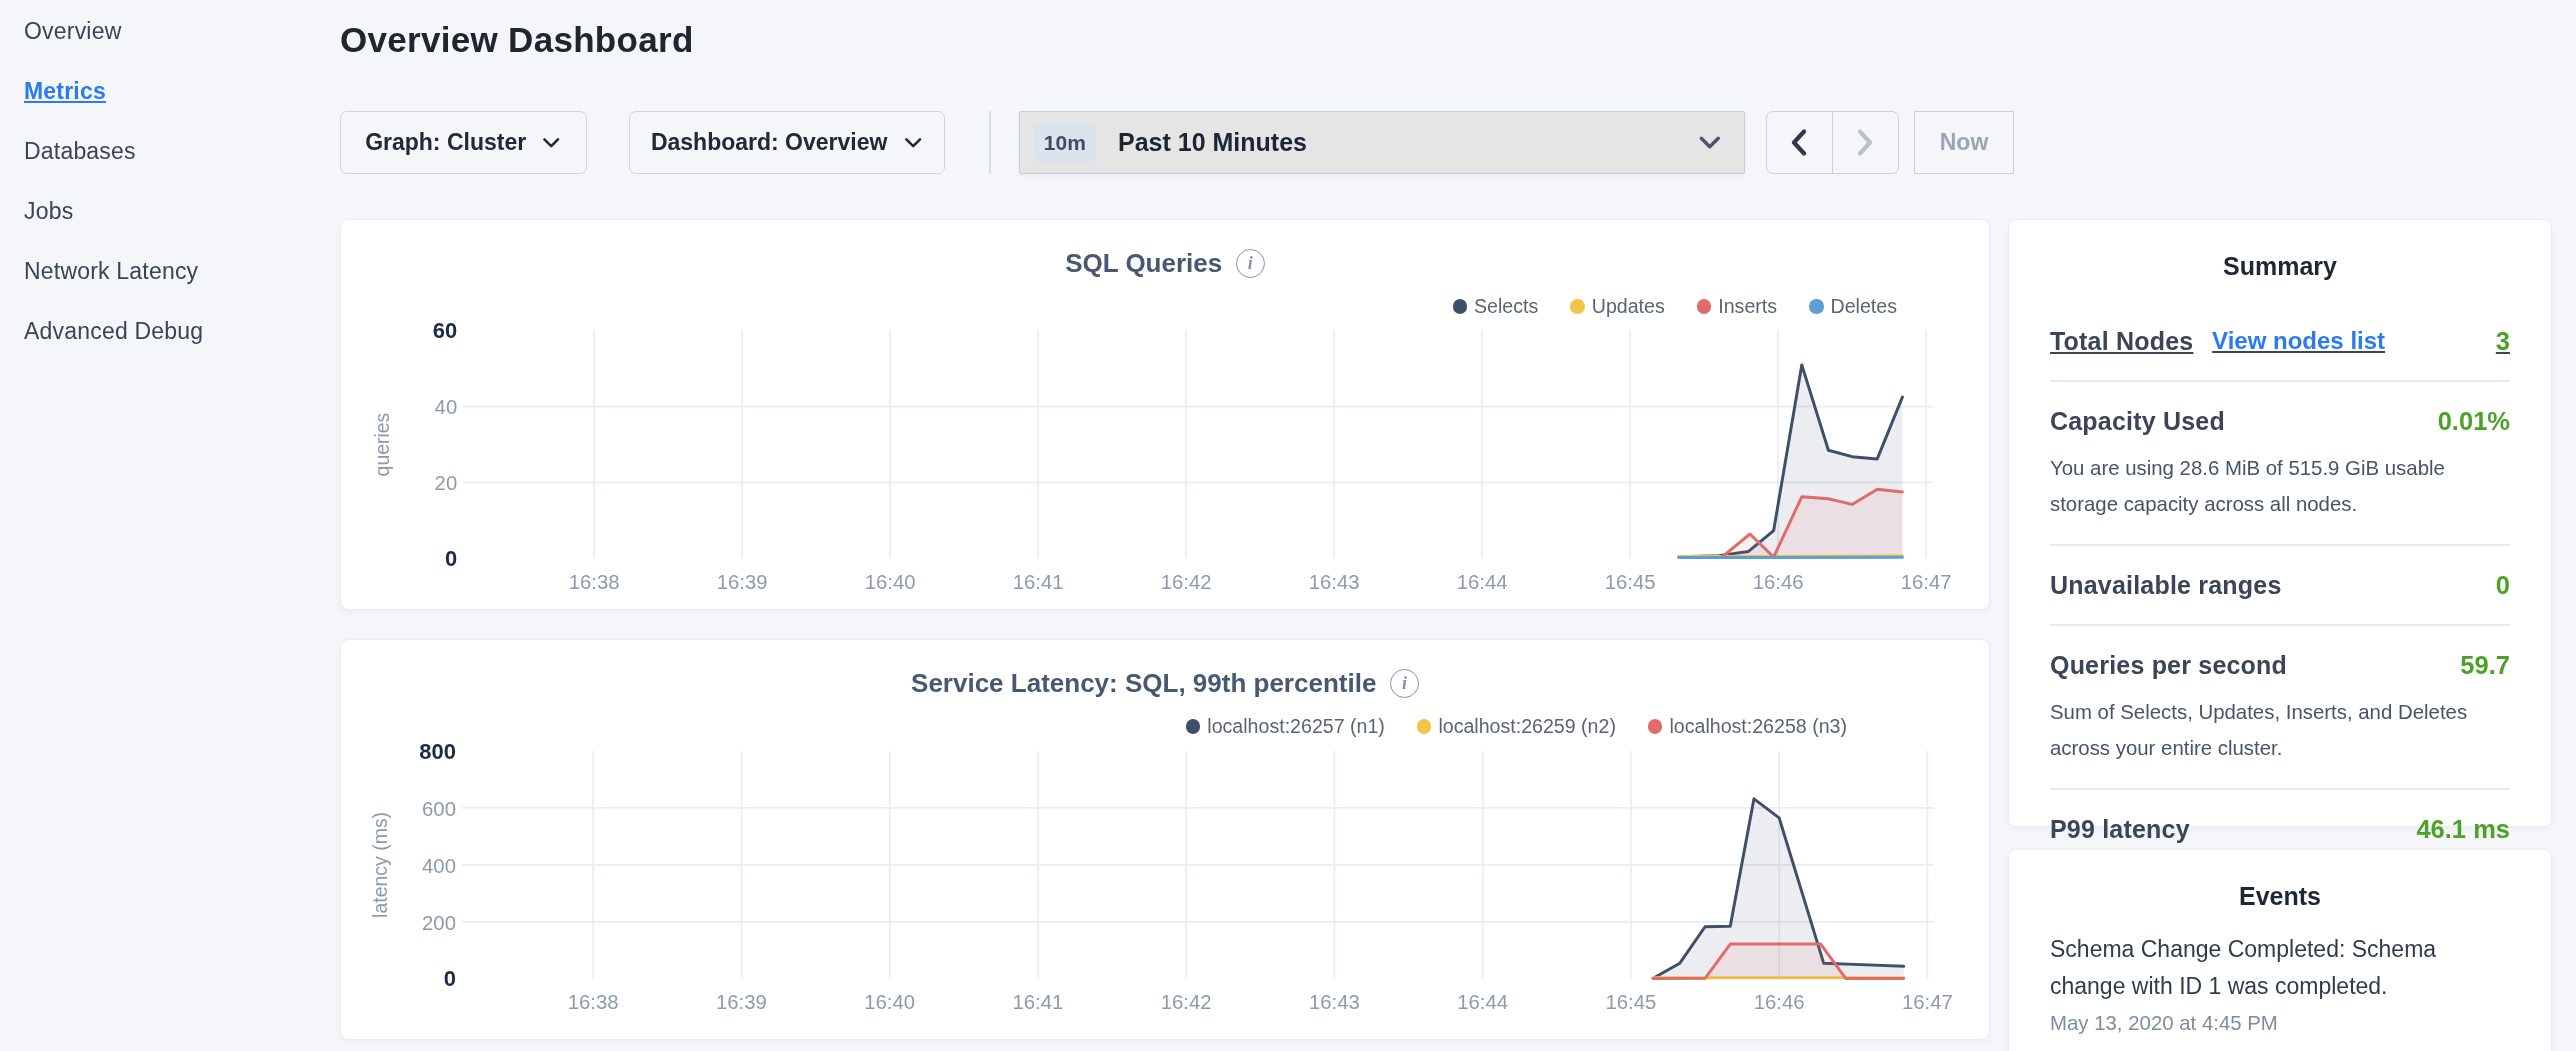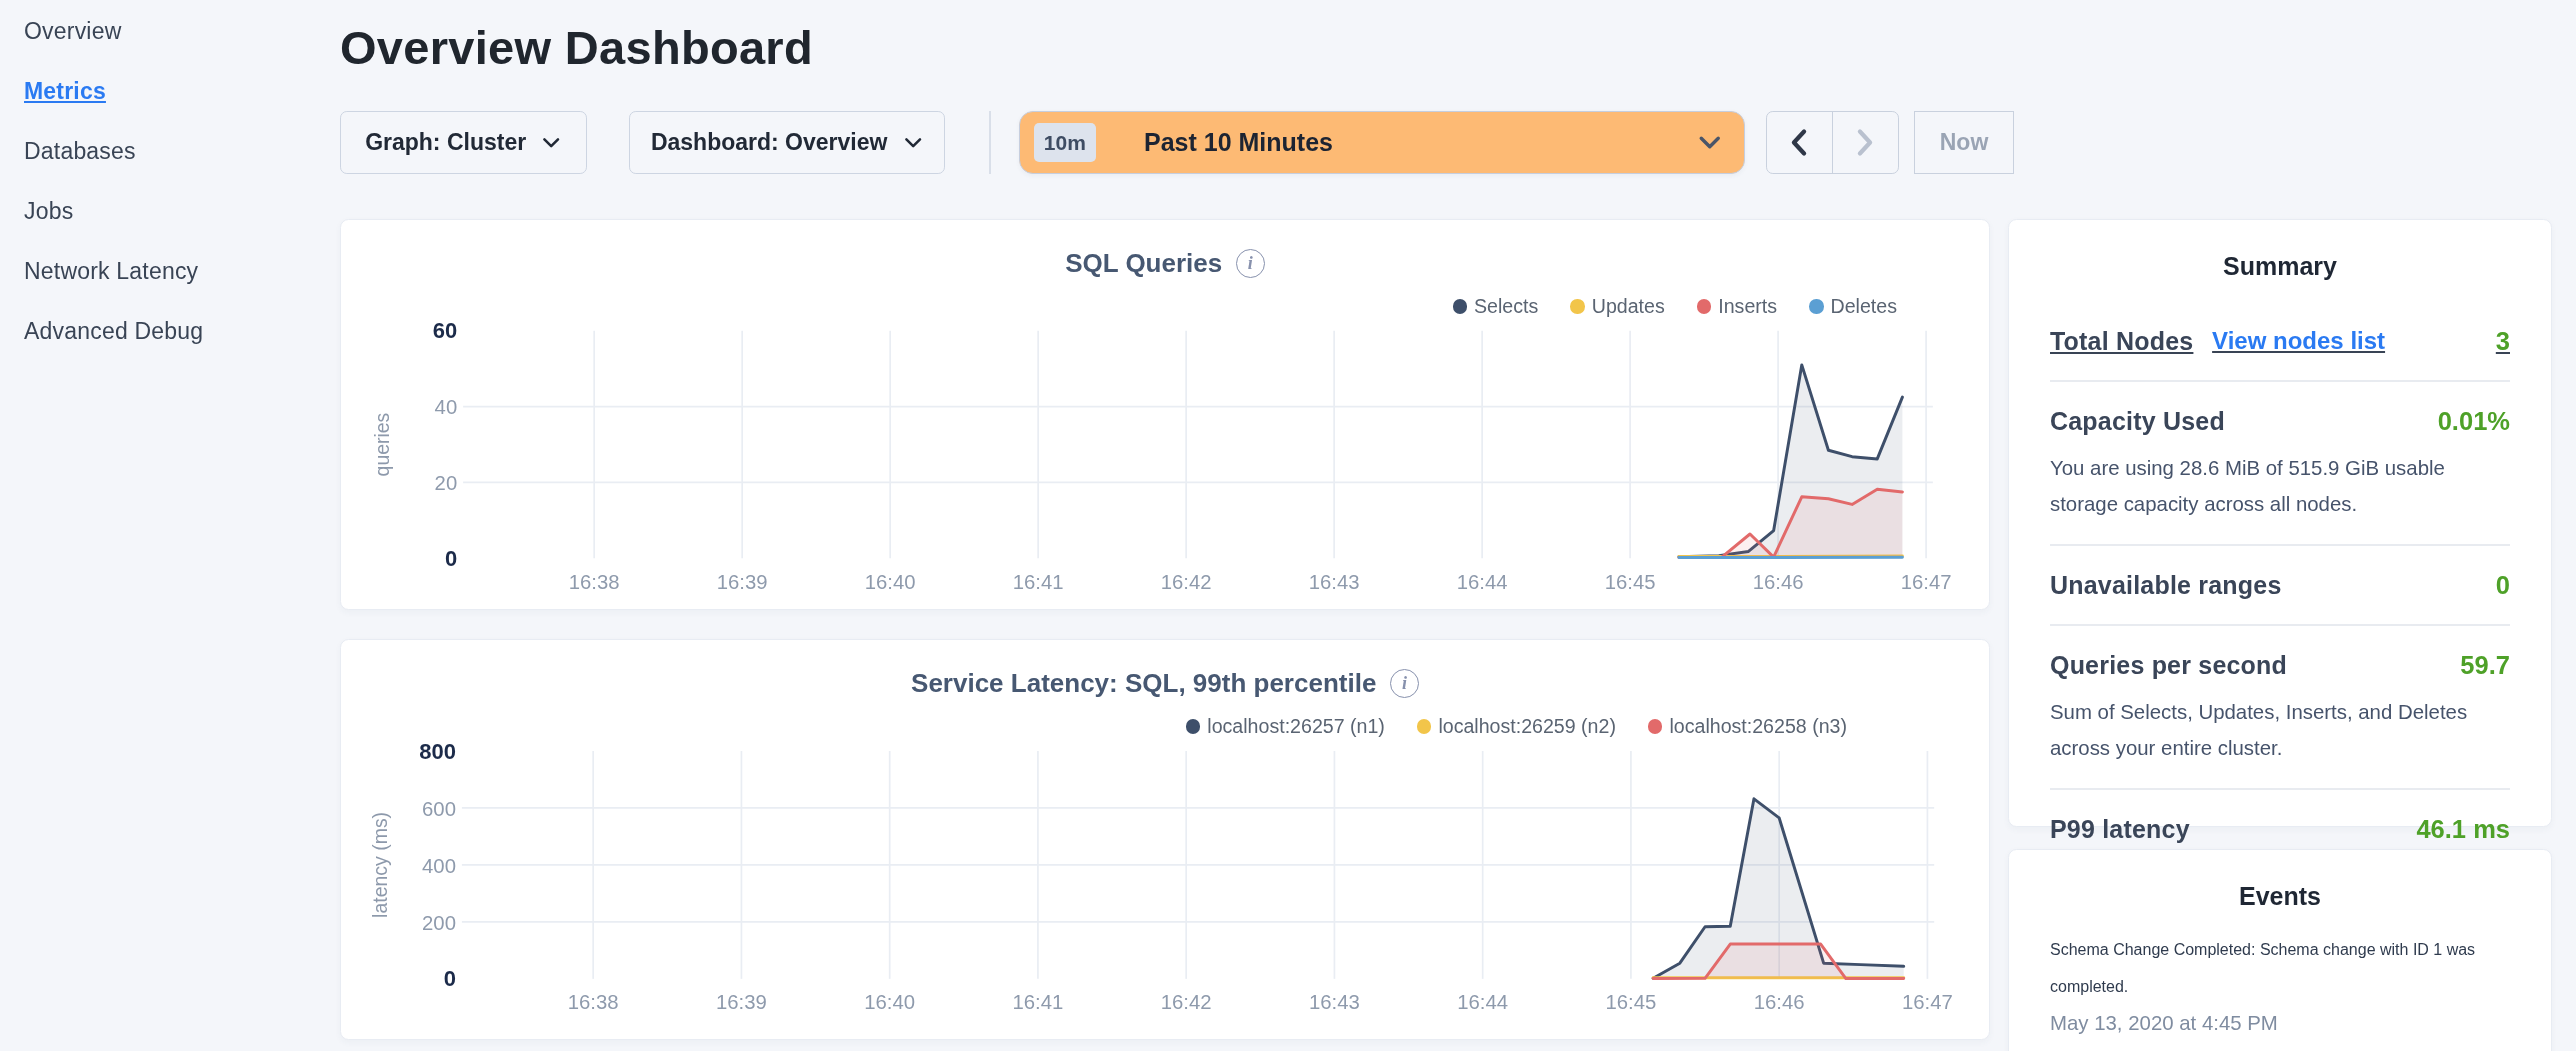--- a/index.html
+++ b/index.html
@@ -14,39 +14,38 @@
   .sidebar { position:absolute; left:0; top:0; width:340px; height:1051px; }
   .nav { list-style:none; position:absolute; top:1.7px; left:24px; right:0; }
   .nav li {
     height:60px; display:flex; align-items:center;
     font-size:23px; color:#394455; cursor:pointer; letter-spacing:0.2px;
   }
   .nav li.active { color:#2a7af2; font-weight:700;text-decoration:underline; }
   
   .page-title {
     position:absolute; left:340px; top:20.4px;
-    font-size:47px; font-weight:600; color:#20262e; letter-spacing:0.3px;text-align:right;
+    font-size:35px; font-weight:600; color:#20262e; letter-spacing:0.3px;text-align:right;
   }
   
   .btn {
     position:absolute; top:111px; height:63px;
     border:1.7px solid #cdd5e2; border-radius:6.8px;
     display:flex; align-items:center; justify-content:center;
     font-size:23px; font-weight:700; color:#212936;
     background:transparent; cursor:pointer; gap:15.3px;
   }
   .dd-graph    { left:340px;  width:247px; }
   .dd-dash     { left:629px;  width:316px; }
   .toolbar-sep { position:absolute; left:989px; top:111px; width:1.7px; height:63px; background:#d9dfe9; }
   .time-dd {
     position:absolute; left:1019px; top:111px; width:726px; height:63px;
-    background:#fdba74; border:1.7px solid #c6cede; border-radius:14px;
+    background:#e5e5e5; border:1.7px solid #c6cede; border-radius:2px;
     display:flex; align-items:center; cursor:pointer;
     box-shadow:0 1.7px 4.3px rgba(60,70,90,.05);
-    gap:26px;
   }
   .time-chip {
     margin-left:13.6px; background:#dde3ed; border-radius:5.1px;
     font-size:21px; font-weight:700; color:#3e4c63;
     padding:7.7px 10.2px;
   }
   .time-label { margin-left:22px; font-size:25px; font-weight:700; color:#1d2432; }
   .time-caret { margin-left:auto; margin-right:22px; display:flex; }
   .arrow-group {
     position:absolute; left:1766px; top:111px; width:133px; height:63px;
@@ -99,21 +98,21 @@
   .sum-body { padding:0 41px; }
   .sum-row { display:flex; align-items:center; padding:25.5px 0 24px 0; }
   .sum-label { font-size:25px; font-weight:700; color:#3a4558; letter-spacing:0.2px; }
   .sum-link { font-size:24px; font-weight:700; color:#2a7af2; margin-left:18.7px; cursor:pointer; }
   .sum-value { margin-left:auto; font-size:25.5px; font-weight:700; color:#4ea128; }
   .sum-desc { font-size:20.4px; color:#46536b; line-height:36px; padding-bottom:22px; margin-top:-10.2px; }
   .sum-div { height:1.7px; background:#e8ebf0; }
   .sum-first { margin-top:20.4px;text-decoration:underline; }
   
   .event-item { padding:20.4px 41px 0 41px; }
-  .event-text { font-size:16px; color:#2f3b4e; line-height:37px; max-width:442px; }
+  .event-text { font-size:23px; color:#2f3b4e; line-height:37px; max-width:442px; }
   .event-time { font-size:20.4px; color:#7f8ca0; margin-top:6.8px; }
 </style>
 </head>
 <body>
 
 <div class="sidebar">
   <ul class="nav">
     <li>Overview</li>
     <li class="active">Metrics</li>
     <li>Databases</li>

